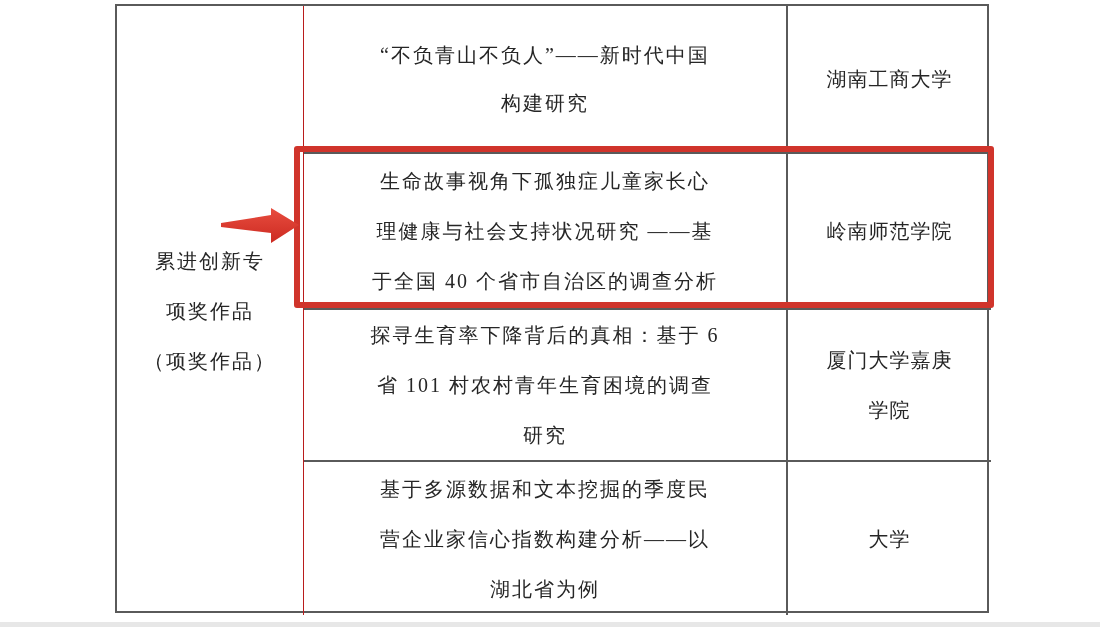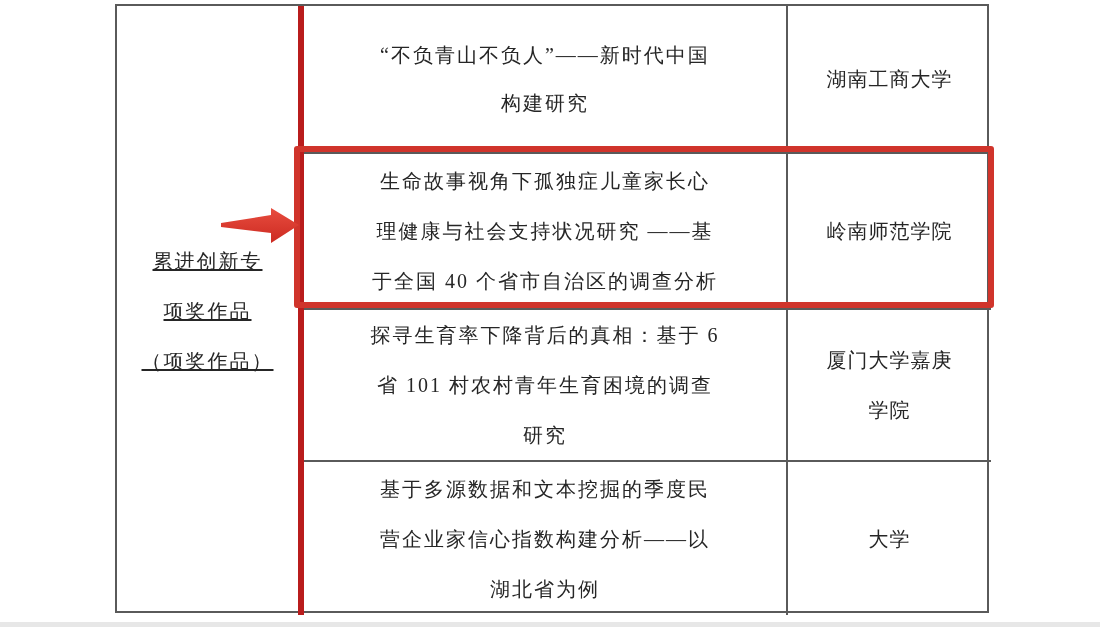--- a/index.html
+++ b/index.html
@@ -32,22 +32,21 @@
     font-size:20px;
     line-height:50px;
     letter-spacing:2px;
     text-align:center;
     overflow:hidden;
   }
   .cell .line { white-space:nowrap; }
   .category-cell {
     grid-column:1;
     grid-row:1 / span 4;
-    border-right:6px solid #b91c1c;
-    text-decoration:underline;
+    border-right:1px solid #b91c1c;
   }
   .title-cell  { grid-column:2; border-right:2px solid #5a5a5a; }
   .inst-cell   { grid-column:3; letter-spacing:1px; }
   .r1 { grid-row:1; }
   .r2 { grid-row:2;align-items:center; }
   .r3 { grid-row:3; }
   .r4 { grid-row:4; }
   .r1.title-cell, .r1.inst-cell,
   .r2.title-cell, .r2.inst-cell,
   .r3.title-cell, .r3.inst-cell { border-bottom:2px solid #5a5a5a; }

